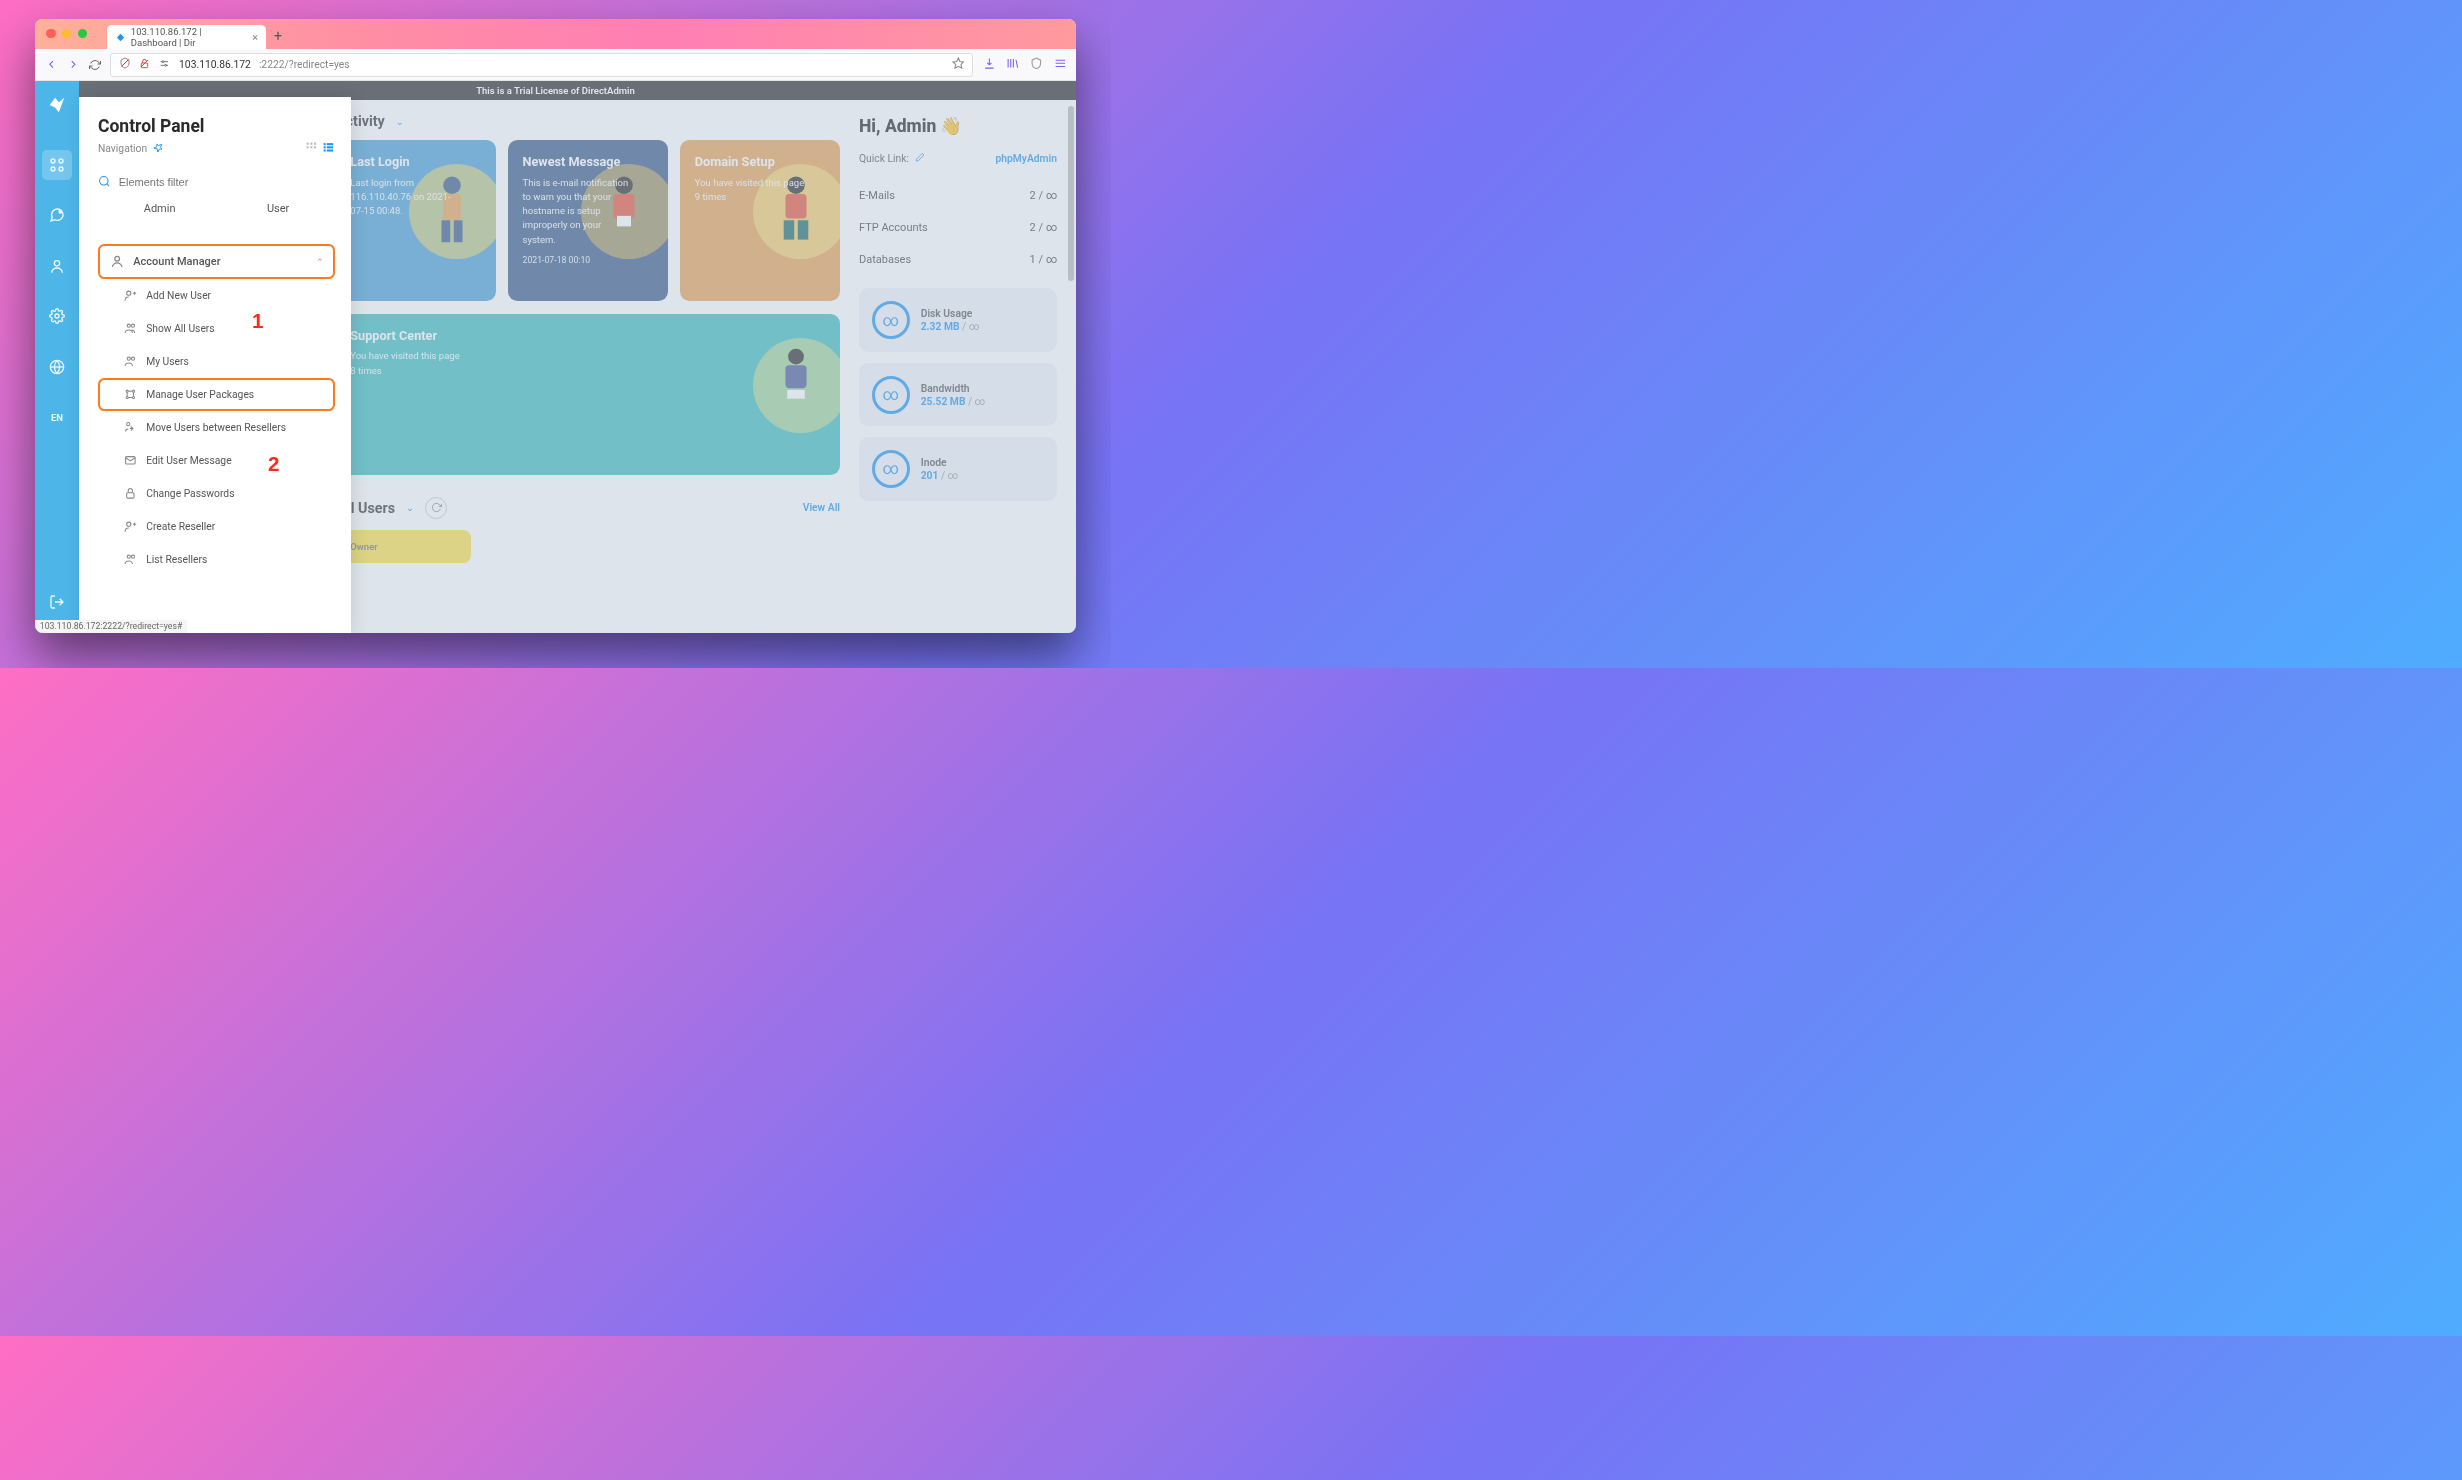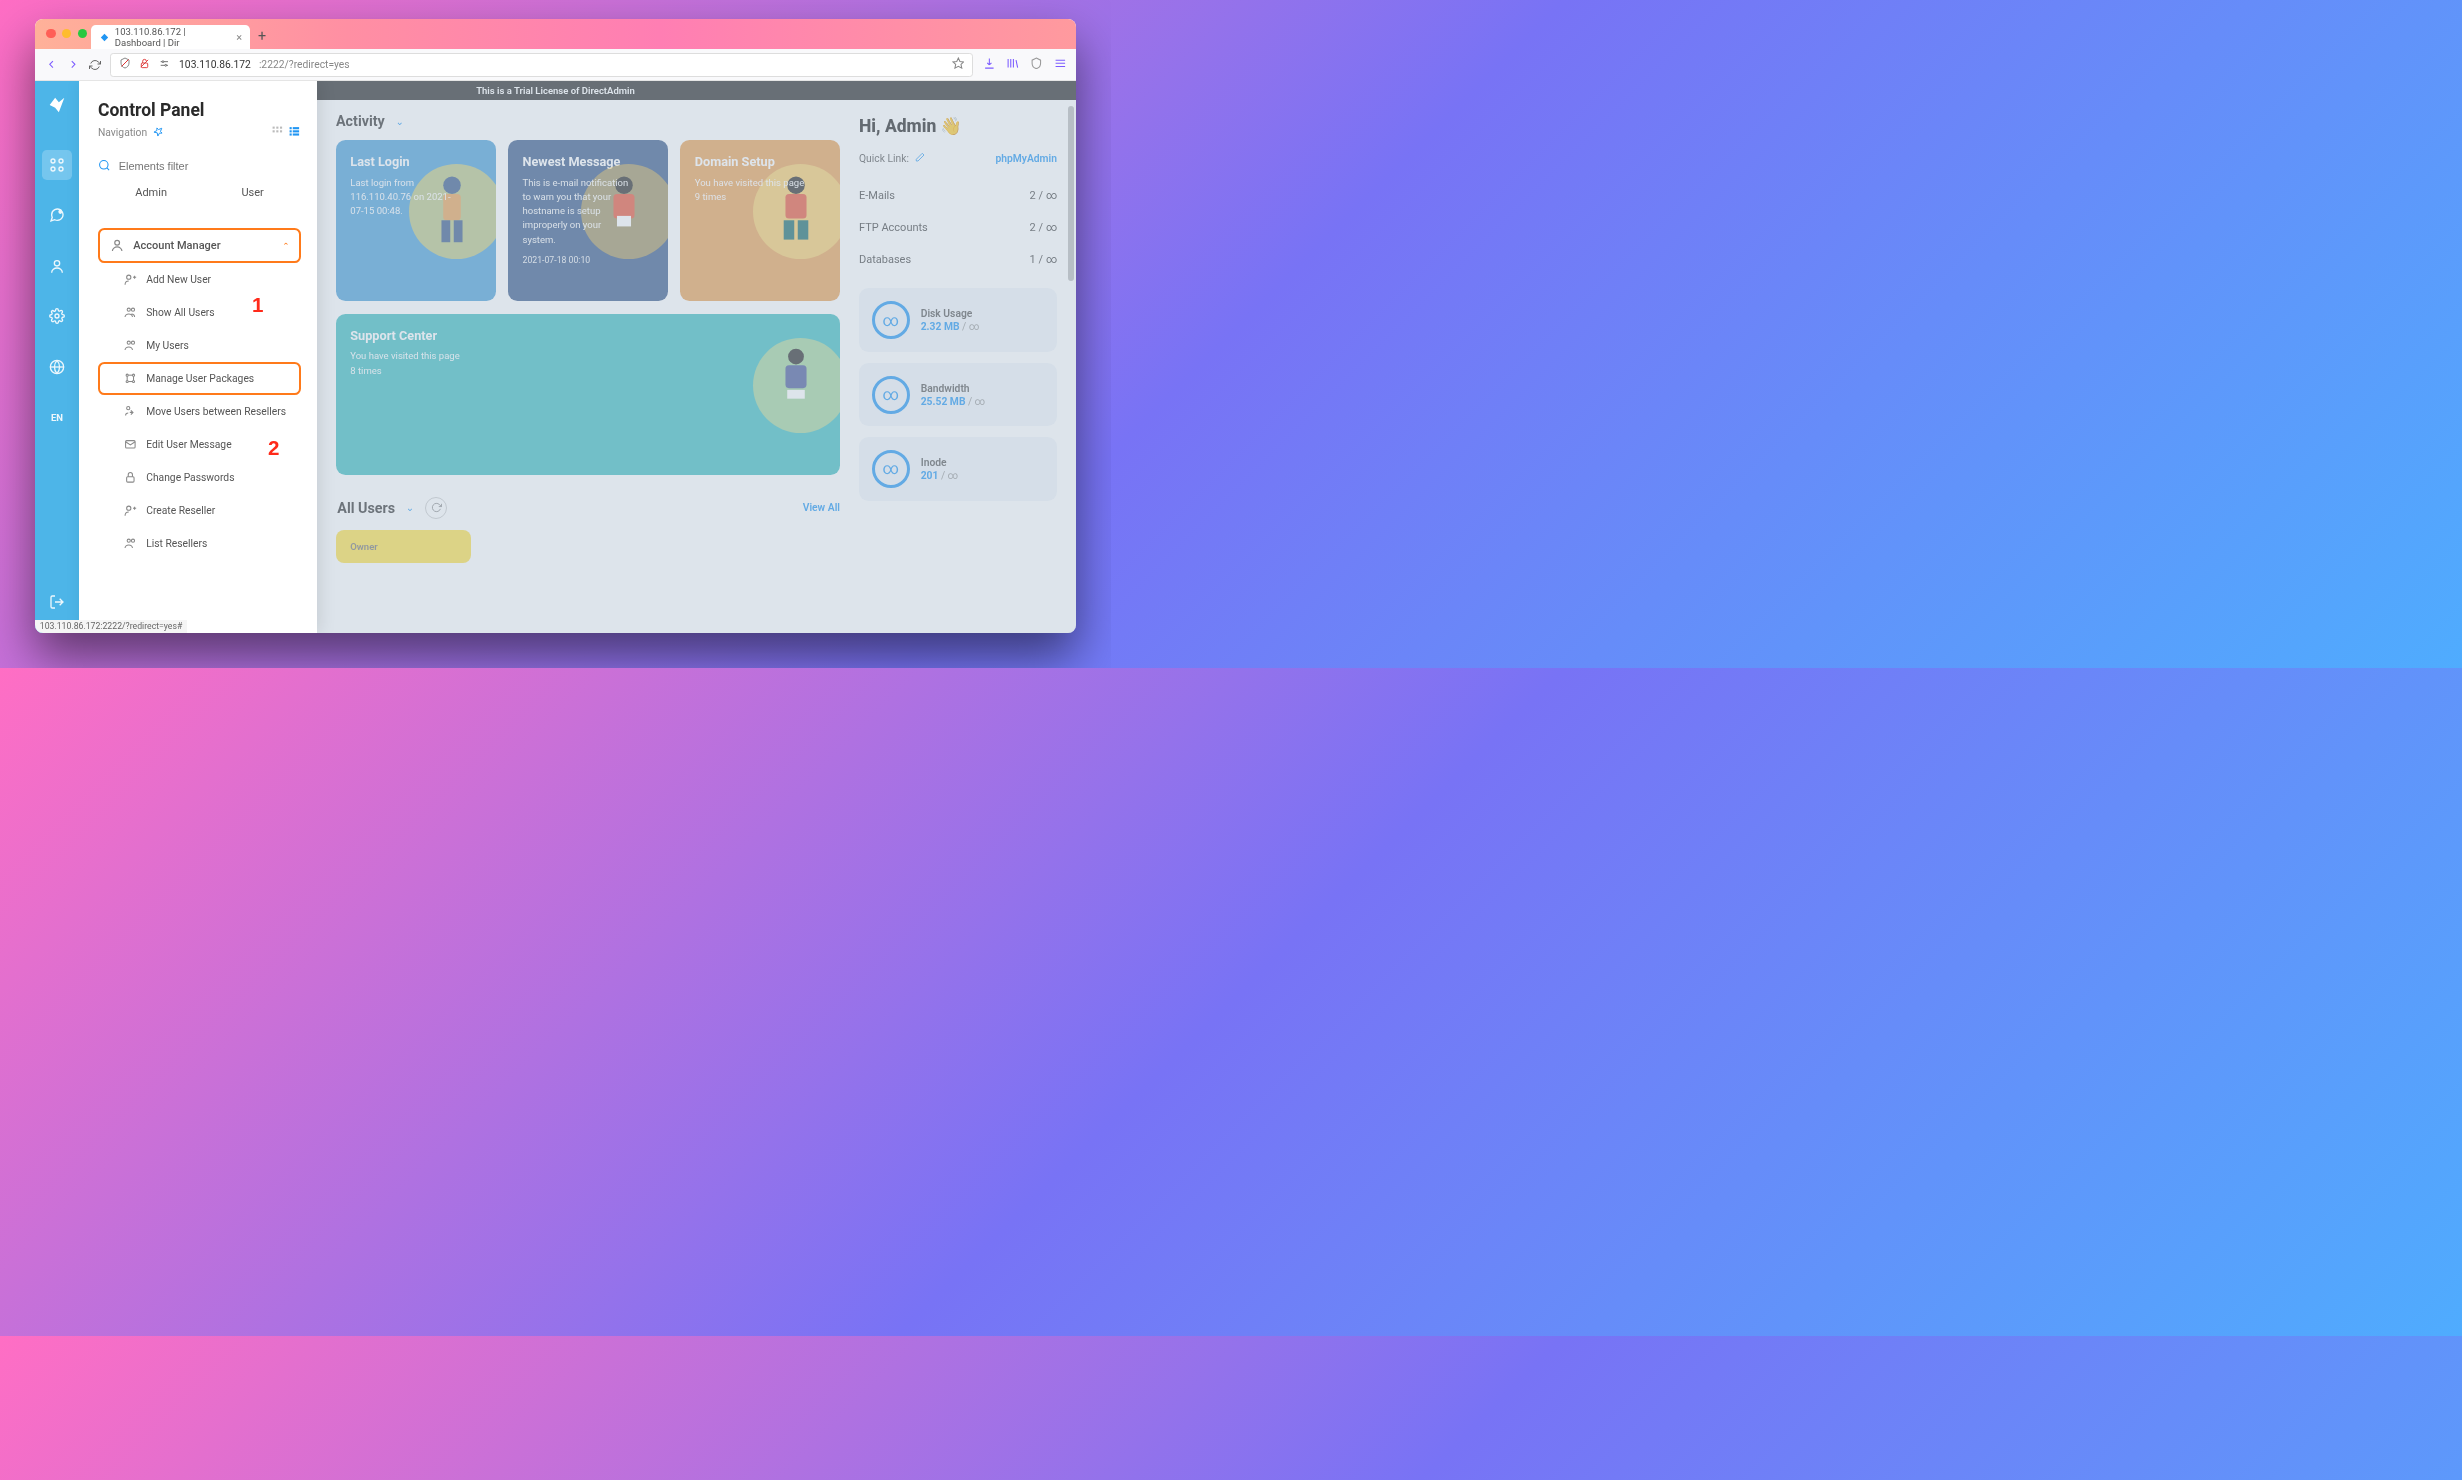--- a/index.html
+++ b/index.html
@@ -20,21 +20,21 @@
   overflow: hidden;
   display: flex;
   flex-direction: column;
 }
 
 .tabbar {
   height: 30px;
   background: linear-gradient(90deg, #ffb199 0%, #ff8fa3 30%, #ff7eb3 60%, #ff9a9e 100%);
   display: flex;
   align-items: flex-end;
-  padding-left: 56px;
+  padding-left: 72px;
   position: relative;
 }
 .traffic { position:absolute; left:11px; top:9.5px; display:flex; gap:6.3px;}
 .dot{width:9.5px;height:9.5px;border-radius:50%;}
 .dot.r{background:#ff5f57}.dot.y{background:#febc2e}.dot.g{background:#28c840}
 .tab {
   background: #fff;
   height: 24px;
   border-radius: 4.8px 4.8px 0 0;
   display: flex;
@@ -116,23 +116,23 @@
   z-index: 20;
 }
 .rail .logo{font-size:20.6px;margin-top:-19px;margin-bottom:8px}
 .rail .rbtn{cursor:pointer;opacity:0.9;width:30px;height:30px;display:flex;align-items:center;justify-content:center;border-radius:4.8px}
 .rail .rbtn.active{background:rgba(255,255,255,0.25)}
 .rail .spacer{flex:1}
 .rail .lang{font-size:9.5px;font-weight:700}
 
 .flyout {
   position: absolute;
-  top: 0;
+  top: 16px;
   left: 44px;
-  width: 238px;
+  width: 272px;
   bottom: 0;
   background: #fff;
   z-index: 20;
   padding: 19px 16px 0 19px;
   box-shadow: 3.2px 0 16px rgba(0,0,0,0.1);
   overflow: hidden;
 }
 .flyout h1{font-size:17.5px;font-weight:700;color:#2a2a2a;margin-bottom:4.8px}
 .subrow{display:flex;align-items:center;justify-content:space-between;margin-bottom:19px}
 .subrow .navlbl{font-size:10.3px;color:#888;display:flex;align-items:center;gap:6.3px}

